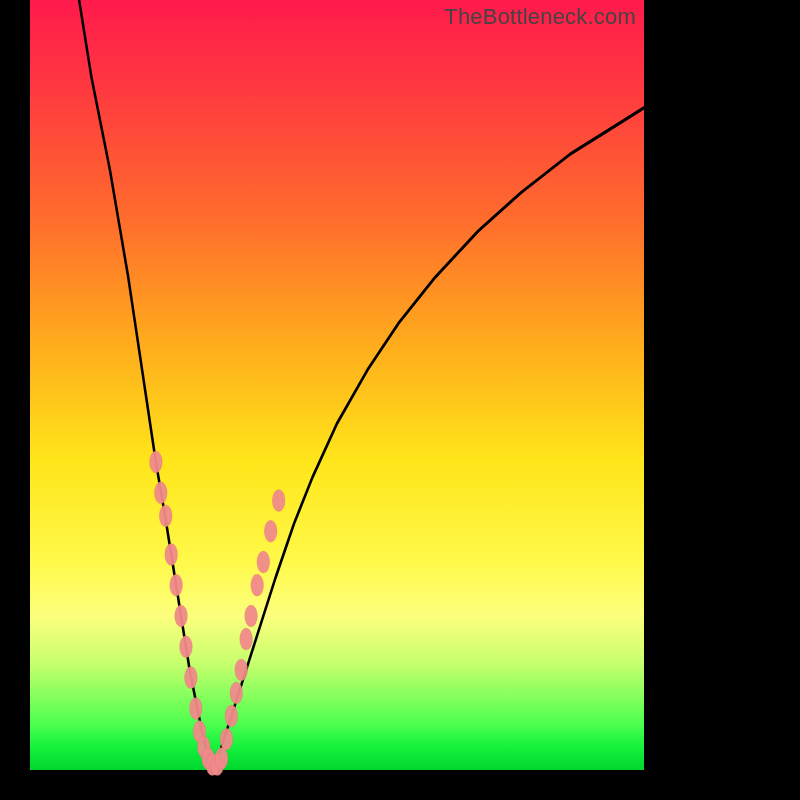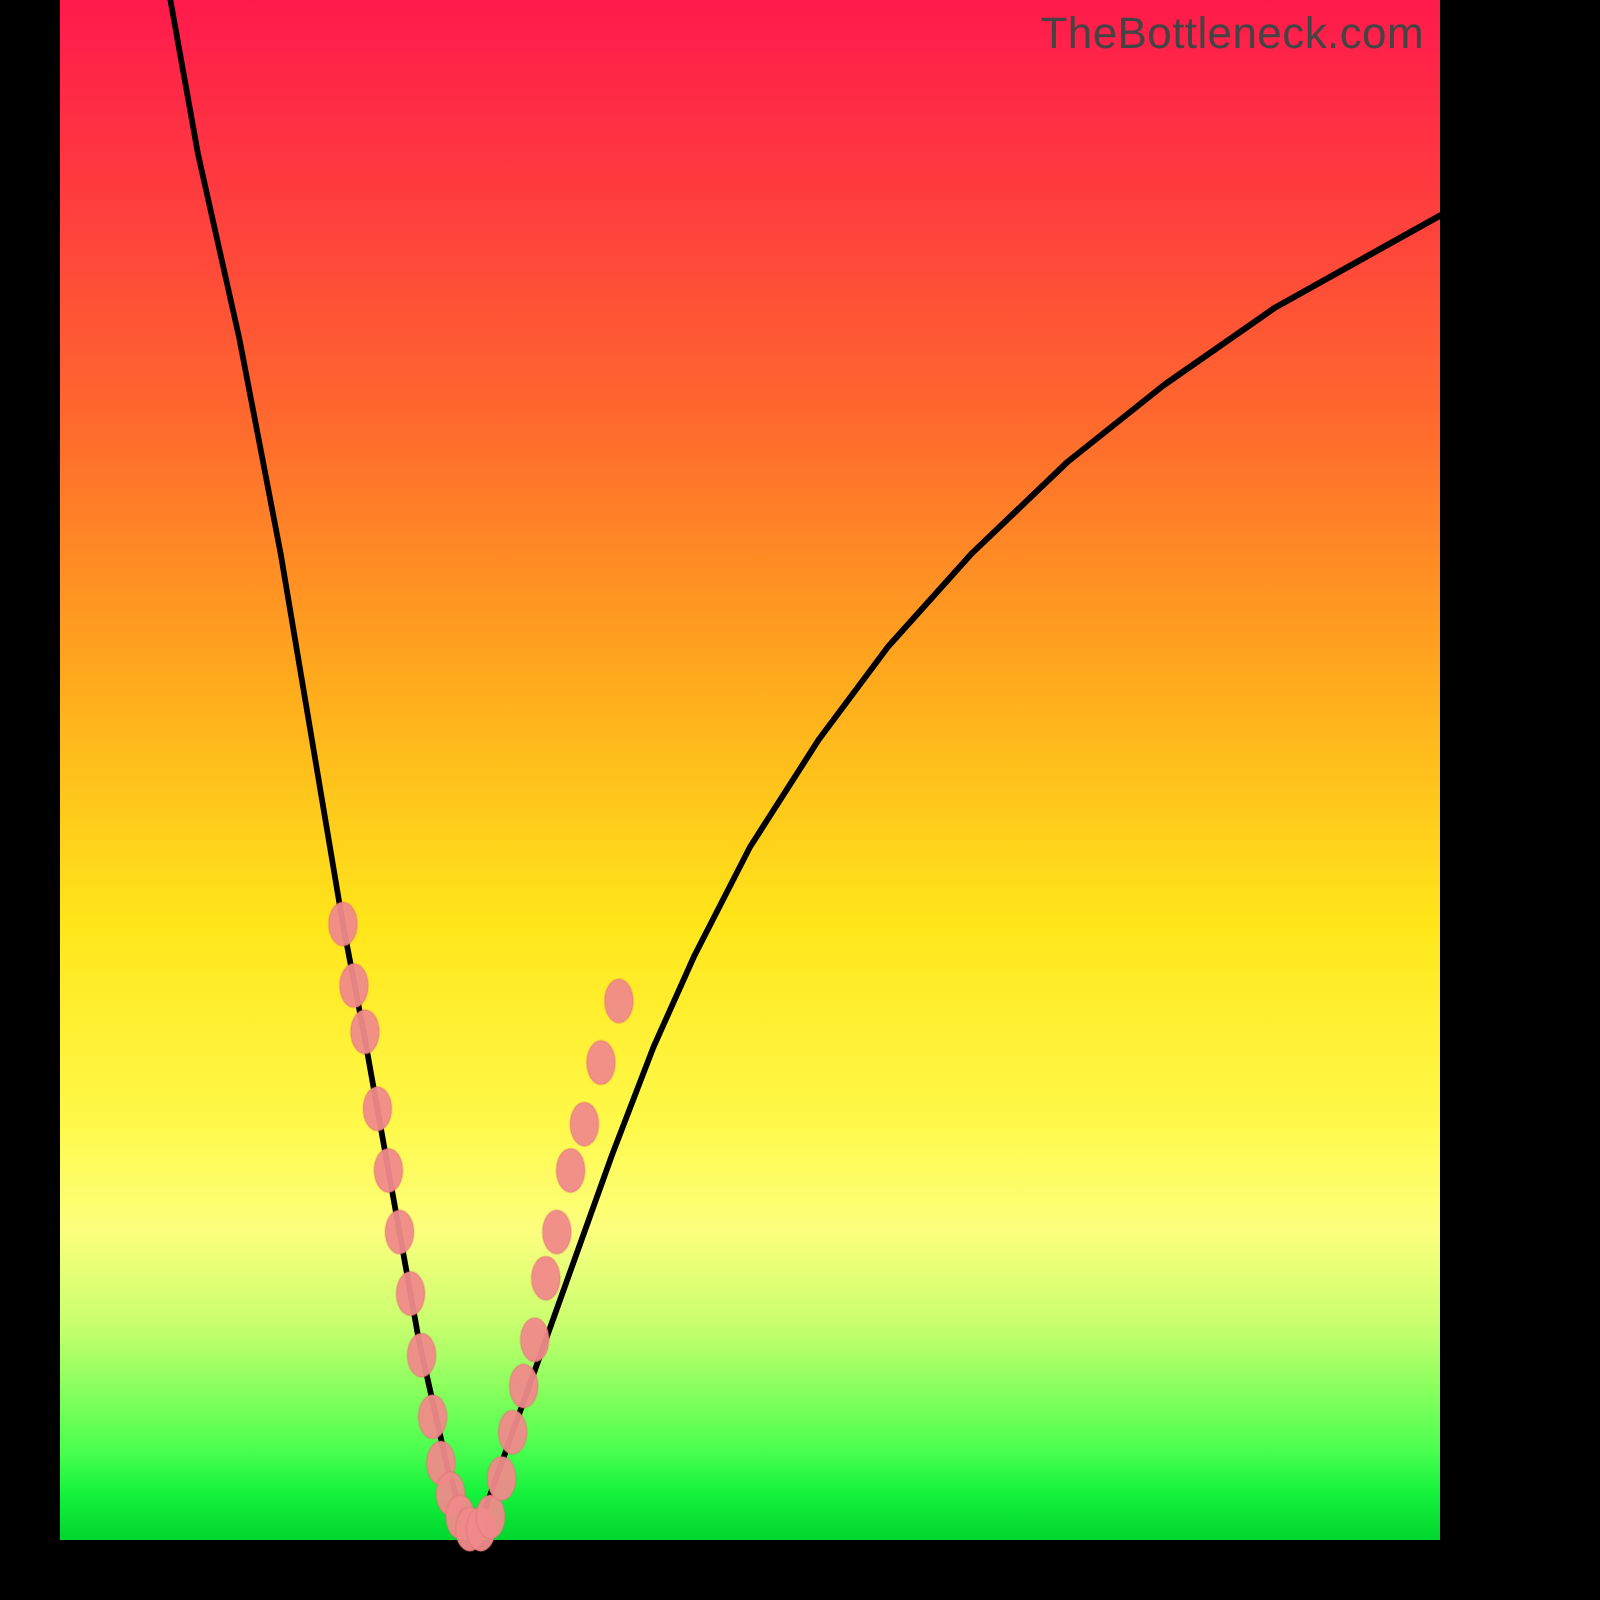--- a/index.html
+++ b/index.html
@@ -14,21 +14,21 @@
   .frame {
     position: relative;
     width: 800px;
     height: 800px;
     background: #000;
   }
   .plot-area {
     position: absolute;
     left: 30px;
     top: 0;
-    width: 690px;
+    width: 614px;
     height: 770px;
     background: linear-gradient(to bottom,
       #ff1a4c 0%,
       #ff3a3f 12%,
       #ff6b2d 28%,
       #ffad1c 45%,
       #ffe61a 60%,
       #fff94a 73%,
       #fcff7e 80%,
       #c8ff6e 86%,

